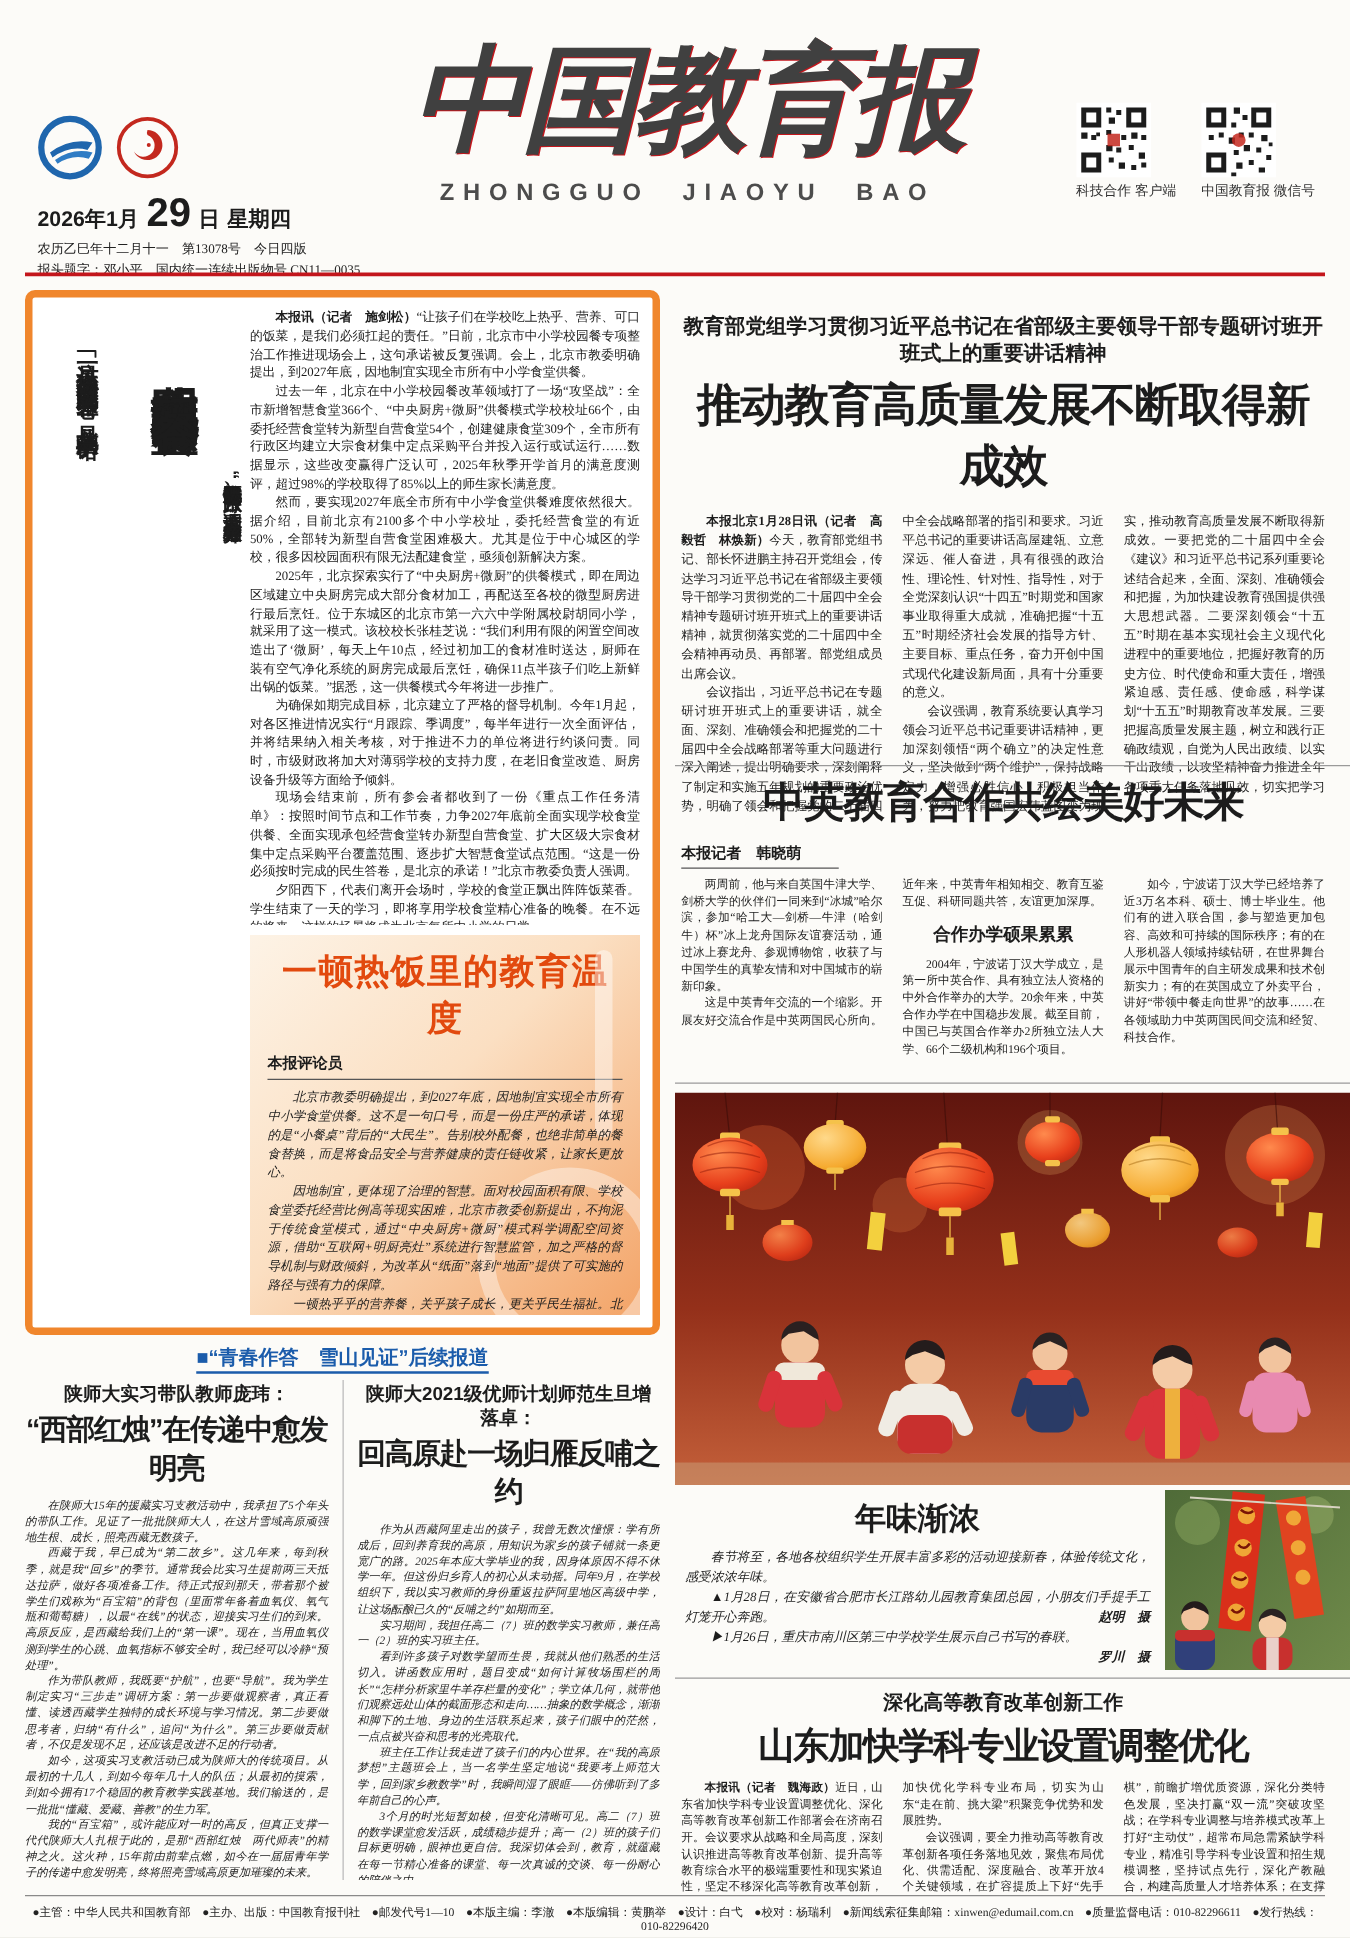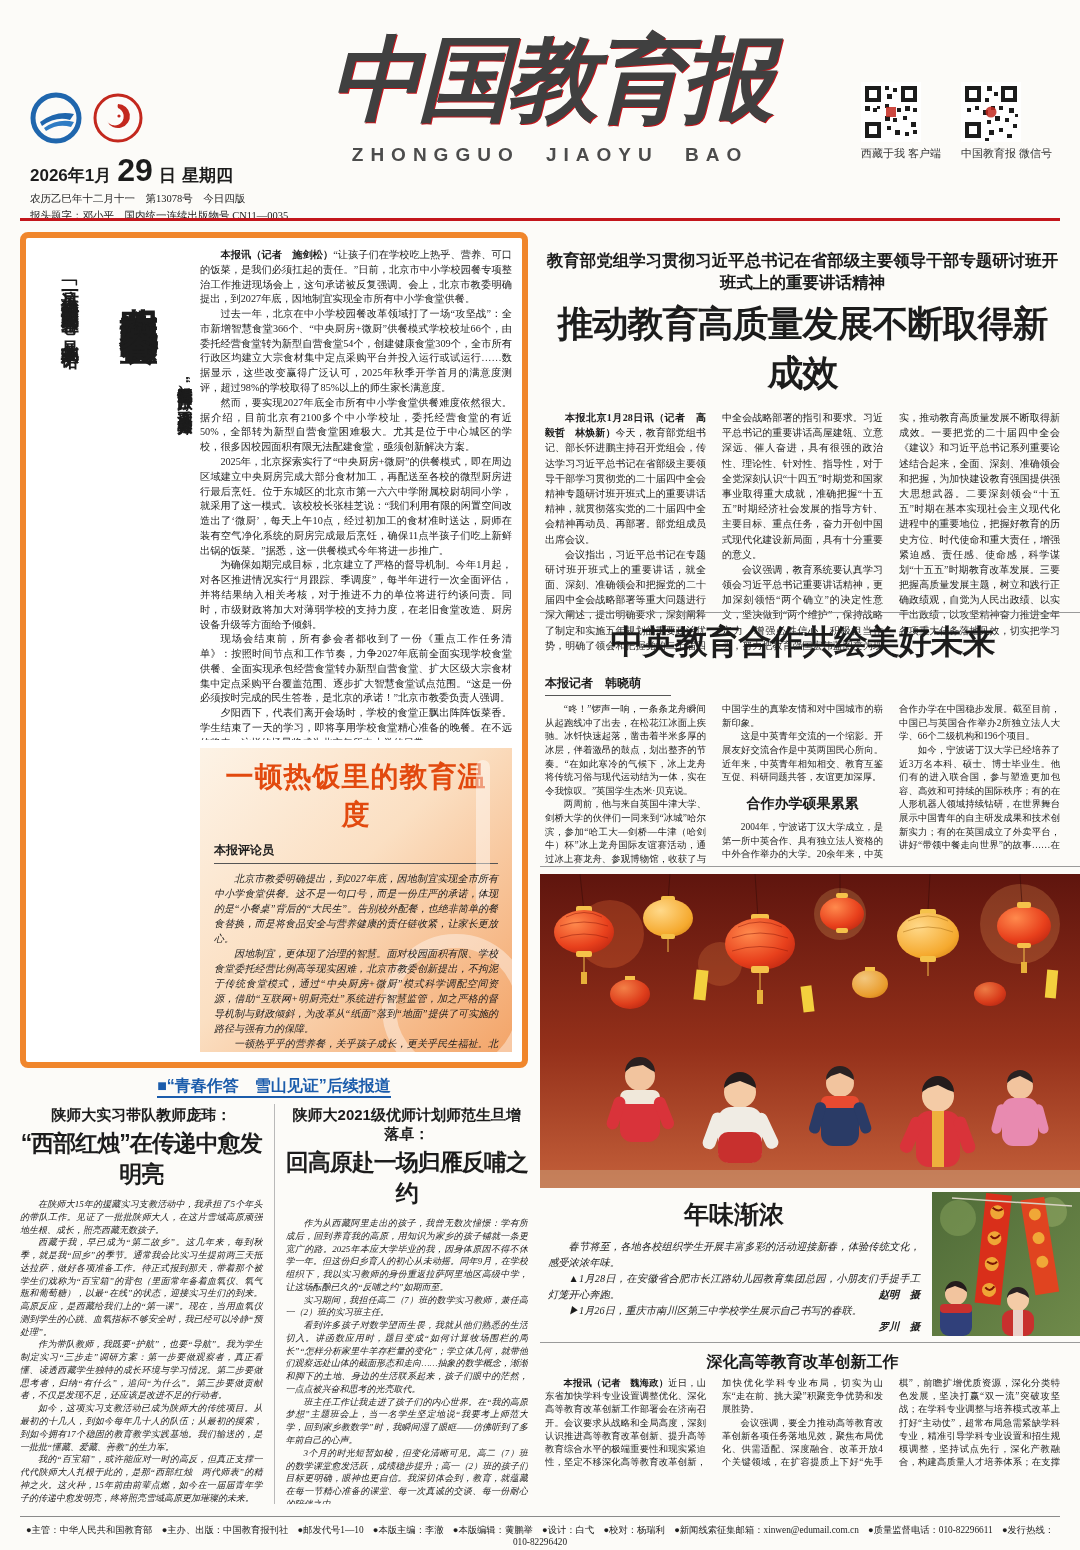--- a/index.html
+++ b/index.html
@@ -147,21 +147,21 @@
             <rect x="50" y="40" width="5" height="5"></rect>
               <rect x="26" y="44" width="4" height="4"></rect>
               <rect x="34" y="48" width="5" height="5"></rect>
             <rect x="44" y="50" width="4" height="4"></rect>
               <rect x="52" y="48" width="4" height="4"></rect>
               <rect x="16" y="24" width="3" height="3"></rect>
           </g>
           <rect x="25" y="25" width="10" height="10" fill="#c3281e" opacity=".85"></rect>
         </svg>
       </span>
-      <div class="qr-label">西藏于我 客户端</div>
+      <div class="qr-label">科技合作 客户端</div>
     </div>
     <div class="qr-item">
       <span>
         <svg width="60" height="60" viewBox="0 0 60 60">
           <rect width="60" height="60" fill="#fff"></rect>
           <g fill="#1c1c1c">
             <path d="M4 4h16v16H4zM8 8v8h8V8z"></path>
               <path d="M40 4h16v16H40zM44 8v8h8V8z"></path>
               <path d="M4 40h16v16H4zM8 44v8h8V44z"></path>
             <rect x="26" y="4" width="5" height="5"></rect>
@@ -257,21 +257,20 @@
       <p>会议指出，习近平总书记在专题研讨班开班式上的重要讲话，就全面、深刻、准确领会和把握党的二十届四中全会战略部署等重大问题进行深入阐述，提出明确要求，深刻阐释了制定和实施五年规划的重要政治优势，明确了领会和把握党的二十届四中全会战略部署的指引和要求。习近平总书记的重要讲话高屋建瓴、立意深远、催人奋进，具有很强的政治性、理论性、针对性、指导性，对于全党深刻认识“十四五”时期党和国家事业取得重大成就，准确把握“十五五”时期经济社会发展的指导方针、主要目标、重点任务，奋力开创中国式现代化建设新局面，具有十分重要的意义。</p>
       <p>会议强调，教育系统要认真学习领会习近平总书记重要讲话精神，更加深刻领悟“两个确立”的决定性意义，坚决做到“两个维护”，保持战略定力，增强必胜信心，积极担当作为，努力把教育强国宏伟蓝图变为现实，推动教育高质量发展不断取得新成效。一要把党的二十届四中全会《建议》和习近平总书记系列重要论述结合起来，全面、深刻、准确领会和把握，为加快建设教育强国提供强大思想武器。二要深刻领会“十五五”时期在基本实现社会主义现代化进程中的重要地位，把握好教育的历史方位、时代使命和重大责任，增强紧迫感、责任感、使命感，科学谋划“十五五”时期教育改革发展。三要把握高质量发展主题，树立和践行正确政绩观，自觉为人民出政绩、以实干出政绩，以攻坚精神奋力推进全年各项重大任务落地见效，切实把学习成果转化为实干实绩，努力实现“十五五”良好开局。</p>
     </div>
   </div>
   <div class="hrule" style="top:612px"></div>
 
   <div class="uk">
     <div class="uk-headline">中英教育合作共绘美好未来</div>
     <div class="uk-byline">本报记者　韩晓萌</div>
     <div class="cols">
-      <p>“咚！”锣声一响，一条条龙舟瞬间从起跑线冲了出去，在松花江冰面上疾驰。冰钎快速起落，凿击着半米多厚的冰层，伴着激昂的鼓点，划出整齐的节奏。“在如此寒冷的气候下，冰上龙舟将传统习俗与现代运动结为一体，实在令我惊叹。”英国学生杰米·贝克说。</p>
       <p>两周前，他与来自英国牛津大学、剑桥大学的伙伴们一同来到“冰城”哈尔滨，参加“哈工大—剑桥—牛津（哈剑牛）杯”冰上龙舟国际友谊赛活动，通过冰上赛龙舟、参观博物馆，收获了与中国学生的真挚友情和对中国城市的崭新印象。</p>
       <p>这是中英青年交流的一个缩影。开展友好交流合作是中英两国民心所向。近年来，中英青年相知相交、教育互鉴互促、科研同题共答，友谊更加深厚。</p>
       <p class="col-subhead">合作办学硕果累累</p>
       <p>2004年，宁波诺丁汉大学成立，是第一所中英合作、具有独立法人资格的中外合作举办的大学。20余年来，中英合作办学在中国稳步发展。截至目前，中国已与英国合作举办2所独立法人大学、66个二级机构和196个项目。</p>
       <p>如今，宁波诺丁汉大学已经培养了近3万名本科、硕士、博士毕业生。他们有的进入联合国，参与塑造更加包容、高效和可持续的国际秩序；有的在人形机器人领域持续钻研，在世界舞台展示中国青年的自主研发成果和技术创新实力；有的在英国成立了外卖平台，讲好“带领中餐走向世界”的故事……在各领域助力中英两国民间交流和经贸、科技合作。</p>
 
     </div>
   </div>
   <div class="hrule" style="top:866px"></div>
 
@@ -462,20 +461,21 @@
           <rect x="-16" y="-4" width="32" height="26" rx="9" fill="#c8302e"></rect>
           <rect x="-5" y="-4" width="10" height="26" fill="#f0ece4" opacity=".85"></rect>
         </g>
     </svg>
   </div>
 
   <div class="hrule" style="top:1342px"></div>
 
   <div class="shandong">
     <div class="kicker">深化高等教育改革创新工作</div>
+    <div class="big-headline">山东加快学科专业设置调整优化</div>
     <div class="cols">
       <p><b>本报讯（记者　魏海政）</b><span>近日，山东省加快学科专业设置调整优化、深化高等教育改革创新工作部署会在济南召开。会议要求从战略和全局高度，深刻认识推进高等教育改革创新、提升高等教育综合水平的极端重要性和现实紧迫性，坚定不移深化高等教育改革创新，加快优化学科专业布局，切实为山东“走在前、挑大梁”积聚竞争优势和发展胜势。</span></p>
       <p>会议强调，要全力推动高等教育改革创新各项任务落地见效，聚焦布局优化、供需适配、深度融合、改革开放4个关键领域，在扩容提质上下好“先手棋”，前瞻扩增优质资源，深化分类特色发展，坚决打赢“双一流”突破攻坚战；在学科专业调整与培养模式改革上打好“主动仗”，超常布局急需紧缺学科专业，精准引导学科专业设置和招生规模调整，坚持试点先行，深化产教融合，构建高质量人才培养体系；在支撑科技创新与产业发展上塑造“新优势”，夯实融合创新平台支撑，强化有组织科研攻关，贯通成果转化链条；在激发动力活力上闯出“新路径”，以更优生态打造人才高地，以更深层次推进治理改革，以更高站位扩大开放协同，以更前瞻眼光推动数智赋能。</p>
     </div>
   </div>
 
   <div class="footer-rule"></div>
   <div class="footer">●主管：中华人民共和国教育部　●主办、出版：中国教育报刊社　●邮发代号1—10　●本版主编：李澈　●本版编辑：黄鹏举　●设计：白弋　●校对：杨瑞利　●新闻线索征集邮箱：xinwen@edumail.com.cn　●质量监督电话：010-82296611　●发行热线：010-82296420</div>
 
 </div>

